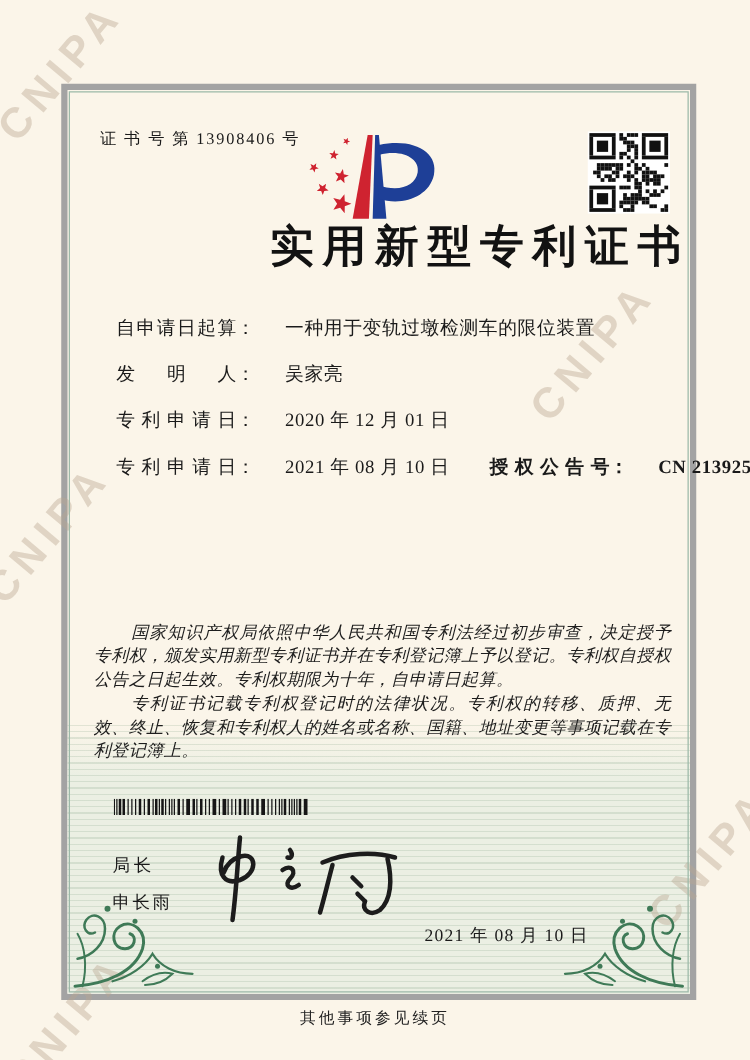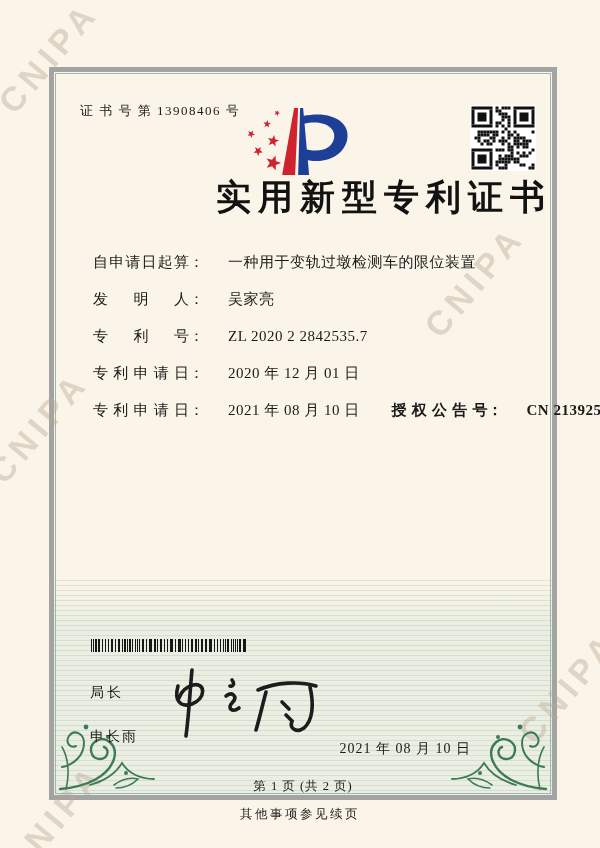--- a/index.html
+++ b/index.html
@@ -29,21 +29,21 @@
   .flabel{display:inline-block;width:96px;text-align:justify;text-align-last:justify;vertical-align:top;}
   .fcolon{display:inline-block;margin-right:4px;}
   .fvalue{letter-spacing:.5px;margin-left:20px;}
   .dual .grp{display:inline-block;}
   .dual .grp.second{margin-left:28px;font-weight:bold;}
   .paras{position:absolute;left:21px;top:424px;width:462px;font-size:13.6px;line-height:19px;
          font-style:italic;text-align:justify;letter-spacing:.4px;color:#1d1d1d;}
   .paras p{margin:0;text-indent:2.2em;}
   .barcode{position:absolute;left:37px;top:567px;}
   .officer{position:absolute;left:36px;top:612px;font-size:14px;letter-spacing:3px;}
-  .officer .name{margin-top:26px;letter-spacing:2px;}
+  .officer .name{margin-top:11px;letter-spacing:2px;}
   .sig{position:absolute;left:112px;top:588px;}
   .issue-date{position:absolute;right:81px;top:668px;font-size:14px;letter-spacing:1px;}
   .pagenum{position:absolute;left:0;width:100%;top:706px;text-align:center;font-size:12.5px;letter-spacing:1px;}
   .footnote{position:absolute;left:0;width:100%;top:806px;text-align:center;font-size:12.5px;
             letter-spacing:2.5px;color:#222;z-index:4;}
 </style>
 </head>
 <body>
 
 <div class="page">
@@ -242,35 +242,36 @@
       <div class="title">实用新型专利证书</div>
 
       <div class="fields">
         <div class="frow">
           <span class="flabel">自申请日起算</span><span class="fcolon">：</span><span class="fvalue">一种用于变轨过墩检测车的限位装置</span>
         </div>
         <div class="frow">
           <span class="flabel">发明人</span><span class="fcolon">：</span><span class="fvalue">吴家亮</span>
         </div>
         <div class="frow">
-          <span class="flabel">专利号</span><span class="fcolon">：</span><span class="fvalue">ZL 2020 2 2842535.7</span>
-        </div>
-        <div class="frow">
           <span class="flabel">专利申请日</span><span class="fcolon">：</span><span class="fvalue">2020 年 12 月 01 日</span>
         </div>
         <div class="frow dual">
           <span class="grp">
             <span class="flabel">专利申请日</span><span class="fcolon">：</span><span class="fvalue">2021 年 08 月 10 日</span>
           </span>
           <span class="grp second">
             <span class="flabel">授权公告号</span><span class="fcolon">：</span><span class="fvalue">CN 213925860 U</span>
           </span>
         </div>
       </div>
 
+      <div class="paras">
+        <p>国家知识产权局依照中华人民共和国专利法经过初步审查，决定授予专利权，颁发实用新型专利证书并在专利登记簿上予以登记。专利权自授权公告之日起生效。专利权期限为十年，自申请日起算。</p>
+        <p>专利证书记载专利权登记时的法律状况。专利权的转移、质押、无效、终止、恢复和专利权人的姓名或名称、国籍、地址变更等事项记载在专利登记簿上。</p>
+      </div>
 
       <svg class="barcode" width="158" height="13" viewBox="0 0 158 13">
         <g id="barcode-bars" fill="#161616">
             <rect x="0" y="0" width="1" height="13"></rect>
             <rect x="2" y="0" width="1" height="13"></rect>
             <rect x="4" y="0" width="2" height="13"></rect>
             <rect x="7" y="0" width="2" height="13"></rect>
             <rect x="11" y="0" width="1" height="13"></rect>
             <rect x="14" y="0" width="1" height="13"></rect>
             <rect x="17" y="0" width="1" height="13"></rect>
@@ -333,18 +334,17 @@
           <path d="M60,36 C67,31 72,37 66,43 C61,48 66,53 73,48"></path>
           <path d="M92,30 C110,22 134,21 150,26"></path>
           <path d="M100,32 C96,47 93,60 90,70"></path>
           <path d="M144,27 C148,44 147,60 138,68 C131,73 123,69 126,61"></path>
           <path d="M116,42 l7,7"></path>
           <path d="M120,55 l6,6"></path>
         </g>
       </svg>
 
       <div class="issue-date">2021 年 08 月 10 日</div>
-      <div class="pagenum">第 1 页 (共 2 页)</div>
     </div>
   </div>
 
   <div class="footnote">其他事项参见续页</div>
 </div>
 
 </body></html>

